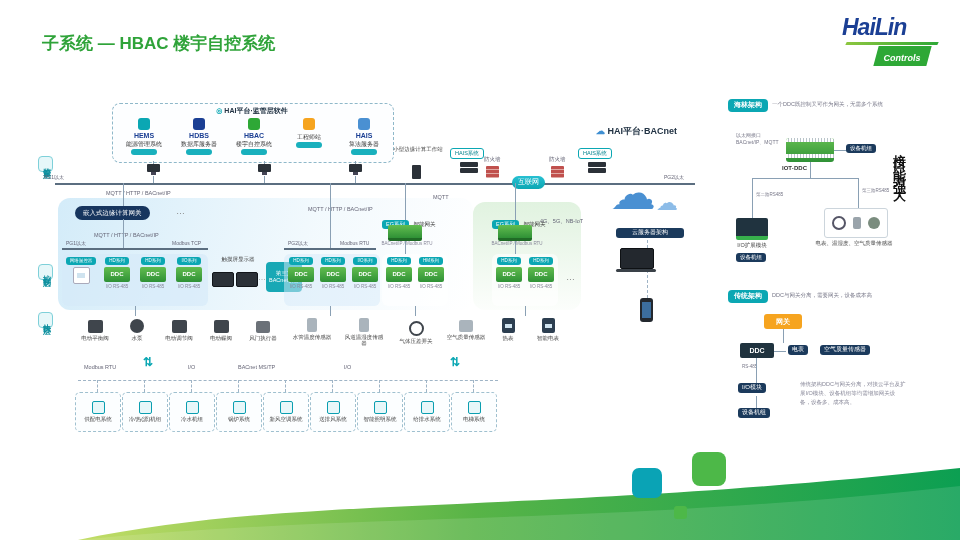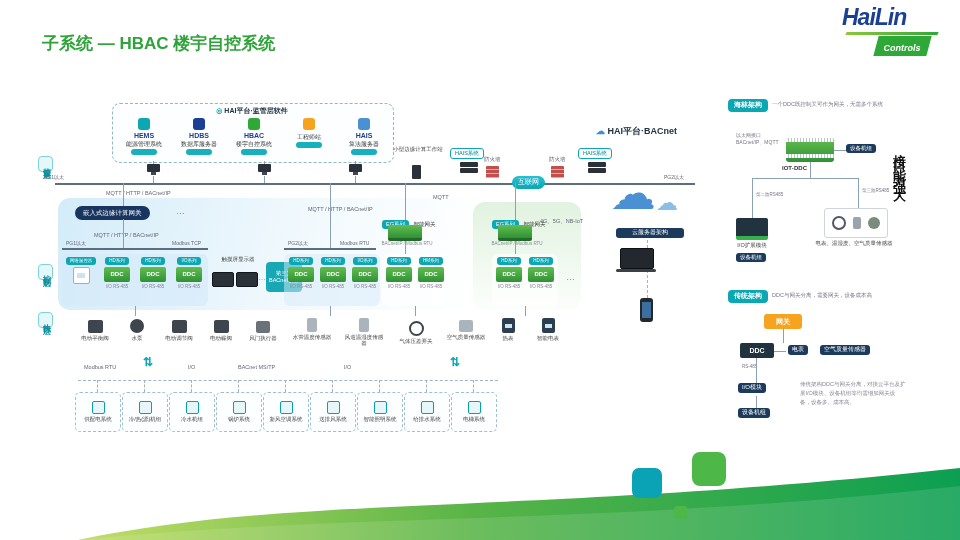--- a/index.html
+++ b/index.html
@@ -49,21 +49,21 @@
 
 <div class="slide">
 
   <div class="abs" style="left:58px;top:198px;width:415px;height:112px;border-radius:12px;
               background:linear-gradient(105deg,rgba(176,220,244,.55),rgba(205,233,248,.25) 60%,rgba(222,240,250,0));"></div>
   <div class="abs" style="left:473px;top:202px;width:108px;height:108px;border-radius:12px;
               background:linear-gradient(180deg,rgba(200,232,198,.55),rgba(224,243,222,.1));"></div>
 
   <div class="abs" style="left:42px;top:32px;font-size:17px;font-weight:800;color:#2fa339;">子系统 — HBAC 楼宇自控系统</div>
 
-  <div class="abs" style="left:842px;top:4px;width:104px;">
+  <div class="abs" style="left:842px;top:14px;width:104px;">
     <div style="font-size:23px;font-style:italic;font-weight:800;color:#1b3f94;letter-spacing:-1px;">HaiLin</div>
     <div style="width:92px;height:3px;background:linear-gradient(90deg,#8dc63f,#2ea836);transform:skewX(-25deg);margin:1px 0 1px 4px;"></div>
     <div style="display:inline-block;margin-left:34px;background:#2ea836;transform:skewX(-15deg);padding:1px 8px;">
       <span style="display:inline-block;transform:skewX(15deg);color:#fff;font-size:9px;font-weight:bold;font-style:italic;">Controls</span>
     </div>
   </div>
 
   <div class="layer-tag" style="left:38px;top:156px;">监管层</div>
   <div class="layer-tag" style="left:38px;top:264px;">控制层</div>
   <div class="layer-tag" style="left:38px;top:312px;">执行层</div>

